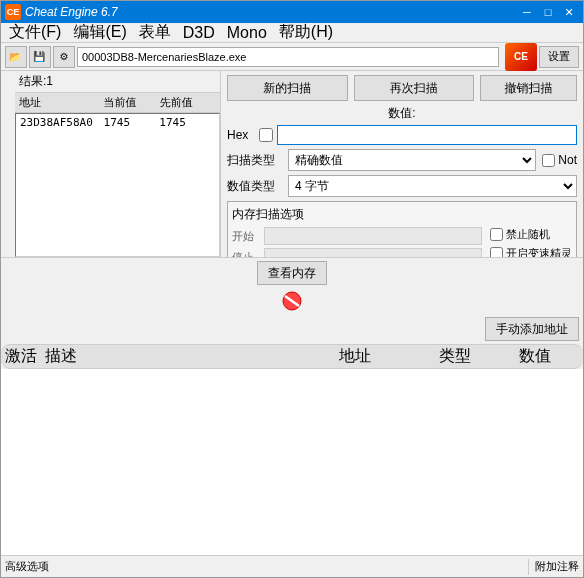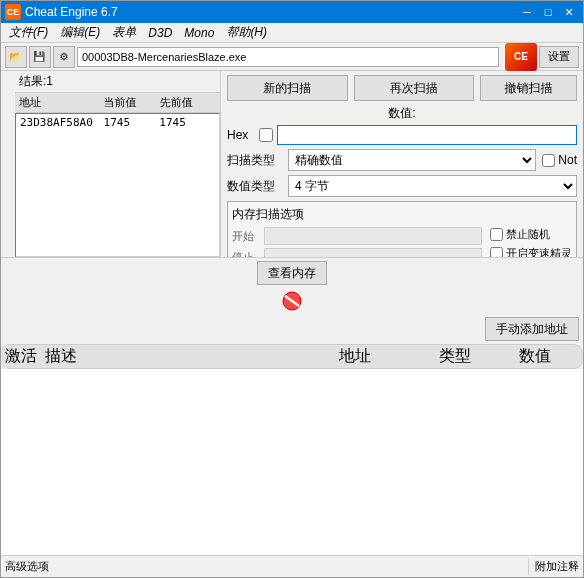--- a/index.html
+++ b/index.html
@@ -42,20 +42,21 @@
       display: flex;
       align-items: center;
       justify-content: center;
       font-size: 9px;
       color: white;
       font-weight: bold;
     }
     .title-text {
       font-size: 12px;
       color: white;
+      font-style: italic;
     }
     .title-controls {
       display: flex;
       gap: 1px;
     }
     .title-btn {
       width: 20px;
       height: 16px;
       background: transparent;
       border: none;
@@ -71,22 +72,21 @@
       height: 20px;
       display: flex;
       align-items: center;
       padding: 0 2px;
       border-bottom: 1px solid #ccc;
       flex-shrink: 0;
     }
     .menu-item {
       padding: 2px 6px;
       cursor: pointer;
-      font-size: 12px;
-      font-style: italic;
+      font-size: 16px;
     }
     .toolbar {
       height: 28px;
       background: #f0f0f0;
       display: flex;
       align-items: center;
       padding: 2px 4px;
       gap: 2px;
       border-bottom: 1px solid #ccc;
       flex-shrink: 0;

